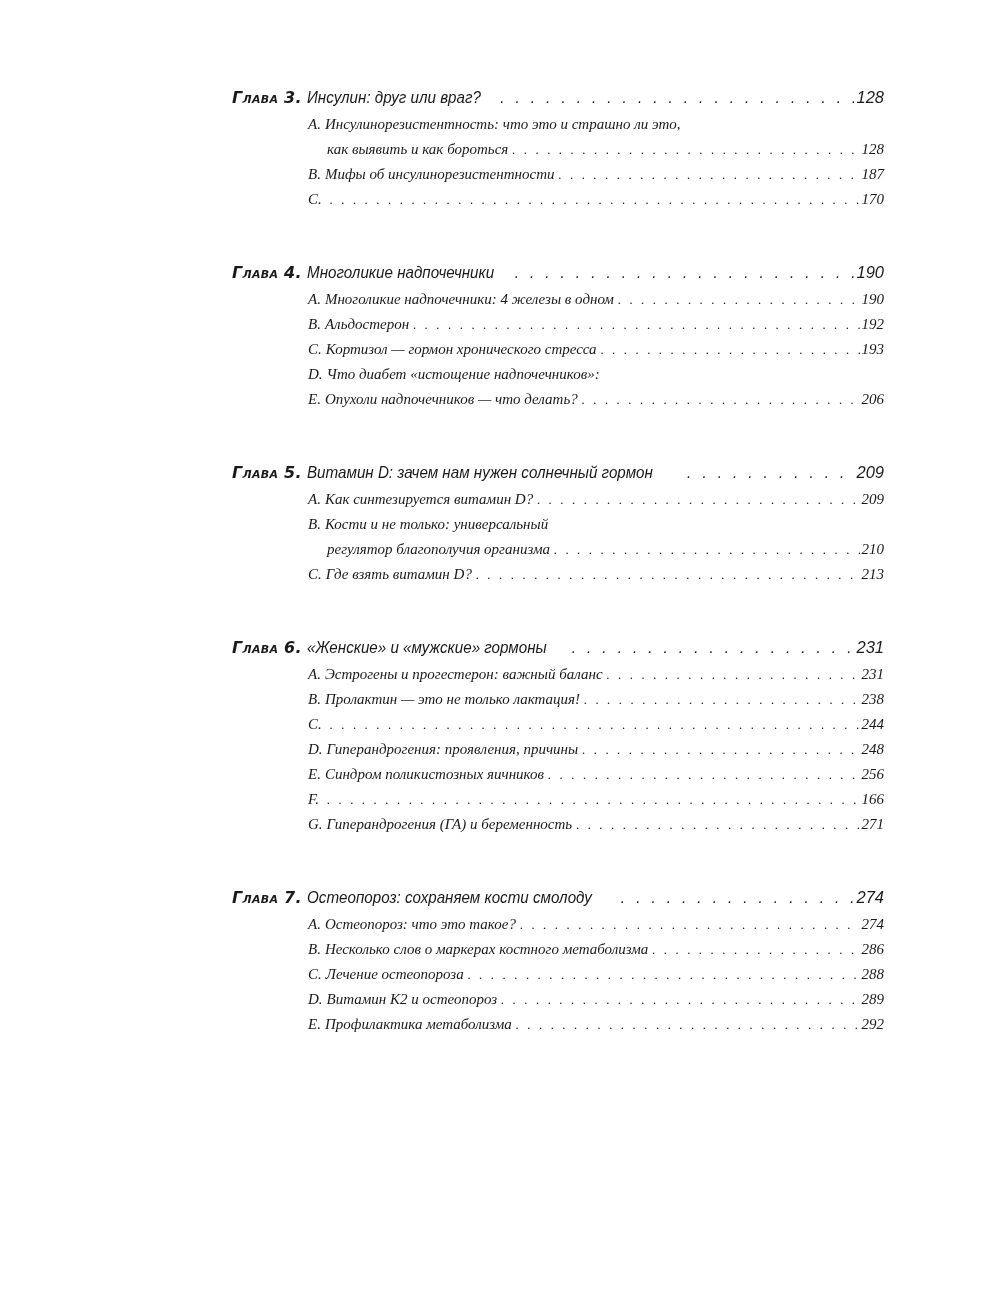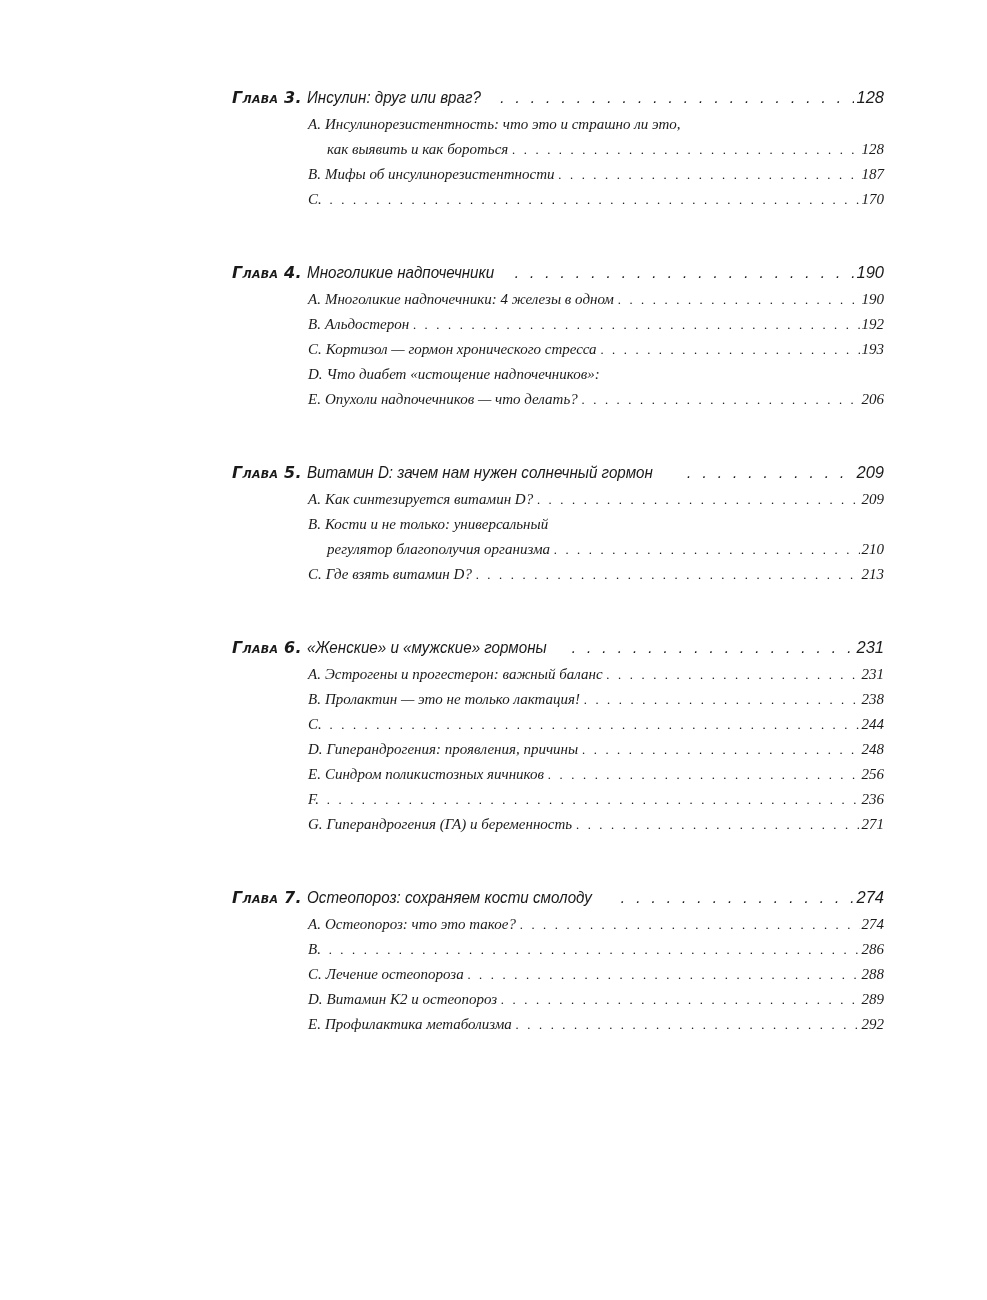--- a/index.html
+++ b/index.html
@@ -188,21 +188,21 @@
             <span class="sec-text" style="margin-right: 4px;">E.</span>
             <span class="sec-text">Синдром поликистозных яичников</span>
             <span class="leader"></span>
             <span class="page-num">256</span>
           </div>
         </div>
         <div>
           <div class="sec-line">
             <span class="sec-text" style="margin-right: 4px;">F.</span>
             <span class="leader"></span>
-            <span class="page-num">236</span>
+            <span class="page-num">166</span>
           </div>
         </div>
         <div>
           <div class="sec-line">
             <span class="sec-text" style="margin-right: 4px;">G.</span>
             <span class="sec-text">Гиперандрогения (ГА) и беременность</span>
             <span class="leader"></span>
             <span class="page-num">271</span>
           </div>
         </div>
@@ -220,20 +220,21 @@
           <div class="sec-line">
             <span class="sec-text" style="margin-right: 4px;">A.</span>
             <span class="sec-text">Остеопороз: что это такое?</span>
             <span class="leader"></span>
             <span class="page-num">274</span>
           </div>
         </div>
         <div>
           <div class="sec-line">
             <span class="sec-text" style="margin-right: 4px;">B.</span>
+            <span class="sec-text">Несколько слов о маркерах костного метаболизма</span>
             <span class="leader"></span>
             <span class="page-num">286</span>
           </div>
         </div>
         <div>
           <div class="sec-line">
             <span class="sec-text" style="margin-right: 4px;">C.</span>
             <span class="sec-text">Лечение остеопороза</span>
             <span class="leader"></span>
             <span class="page-num">288</span>

